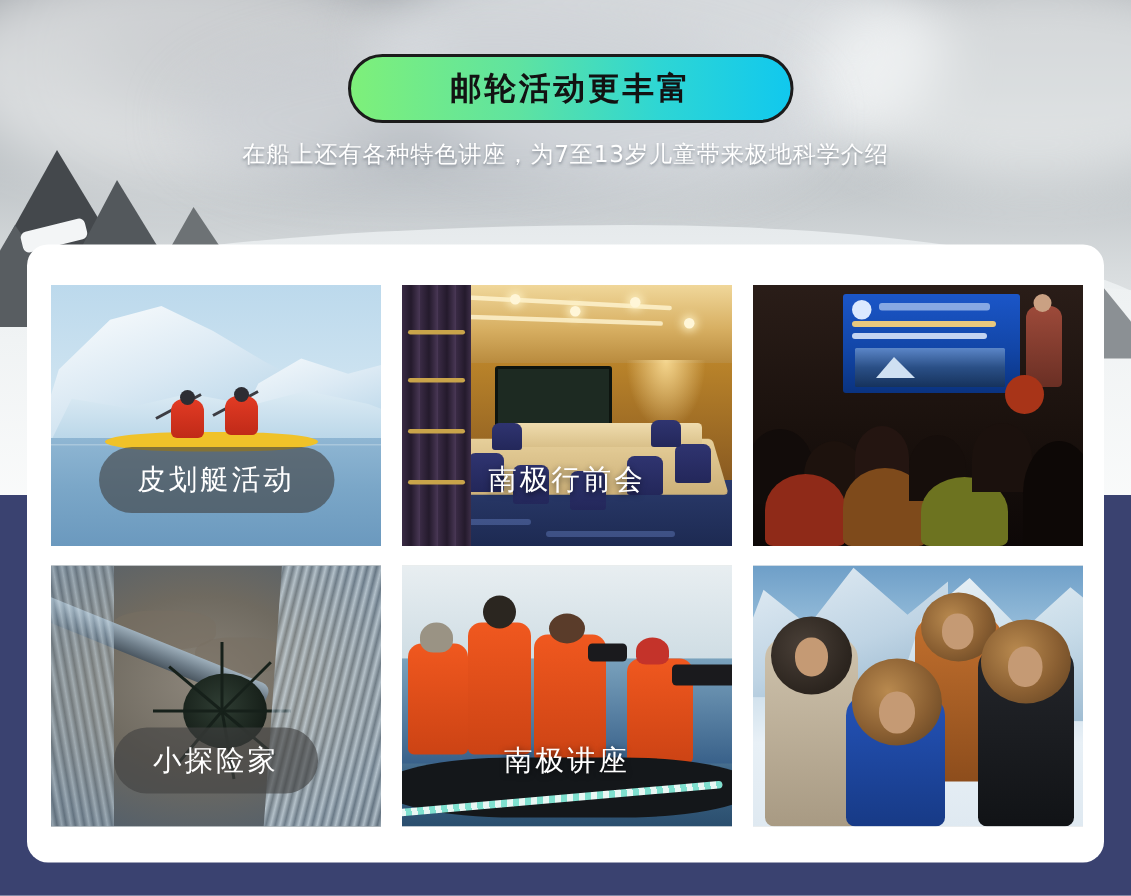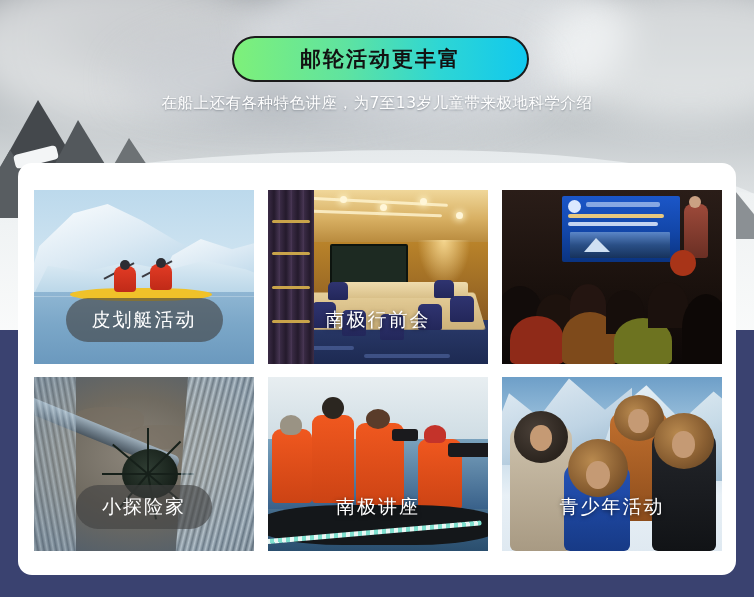--- a/index.html
+++ b/index.html
@@ -431,19 +431,16 @@
         <div class="parka" style="left:108px;top:34px;width:58px;height:110px;background:linear-gradient(180deg,#c2702e 0%,#8d4d1c 100%)"></div>
         <div class="fur" style="left:112px;top:18px;width:50px;height:46px"></div>
         <div class="face" style="left:126px;top:32px;width:21px;height:24px"></div>
         <div class="parka" style="left:150px;top:54px;width:64px;height:120px;background:linear-gradient(180deg,#24262b 0%,#111316 100%)"></div>
         <div class="fur" style="left:152px;top:36px;width:60px;height:56px"></div>
         <div class="face" style="left:170px;top:54px;width:23px;height:27px"></div>
         <div class="parka" style="left:62px;top:86px;width:66px;height:88px;background:linear-gradient(180deg,#2453b8 0%,#173a86 100%)"></div>
         <div class="fur" style="left:66px;top:62px;width:60px;height:58px"></div>
         <div class="face" style="left:84px;top:84px;width:24px;height:28px"></div>
       </div>
-      <div class="card-label">
-        <span class="pill plain">青少年活动</span>
-      </div>
     </div>
 
   </div>
 </div>
 
 </body></html>

